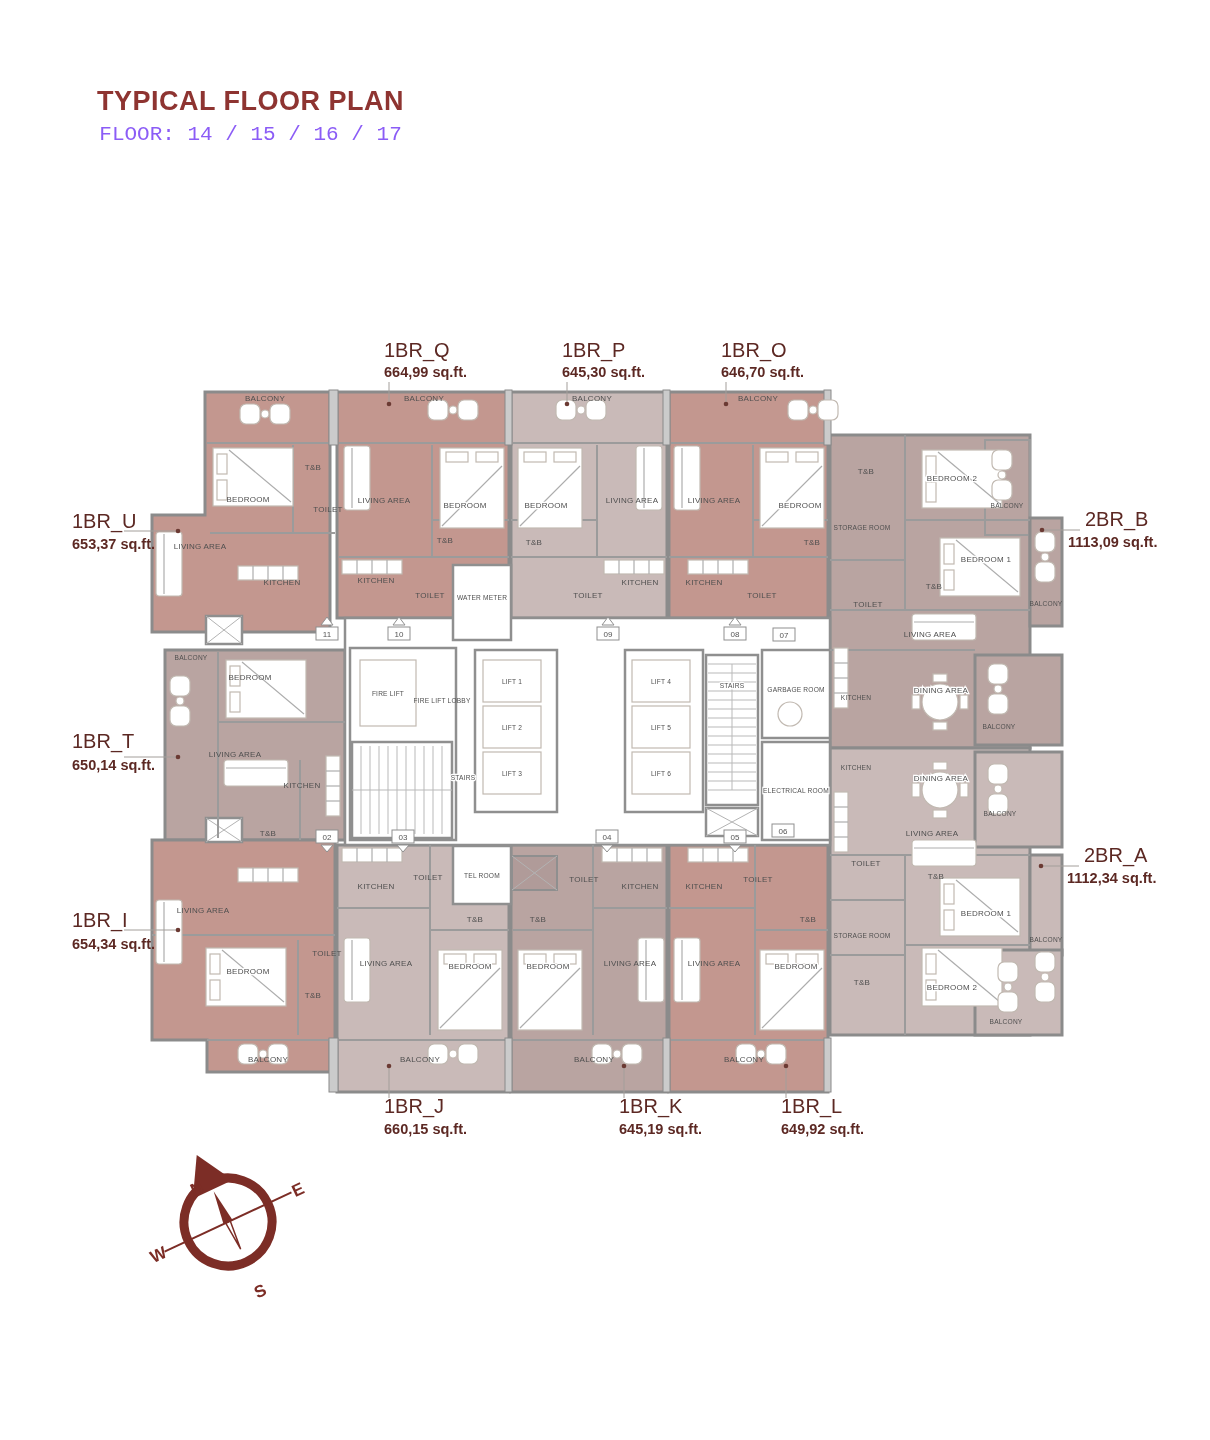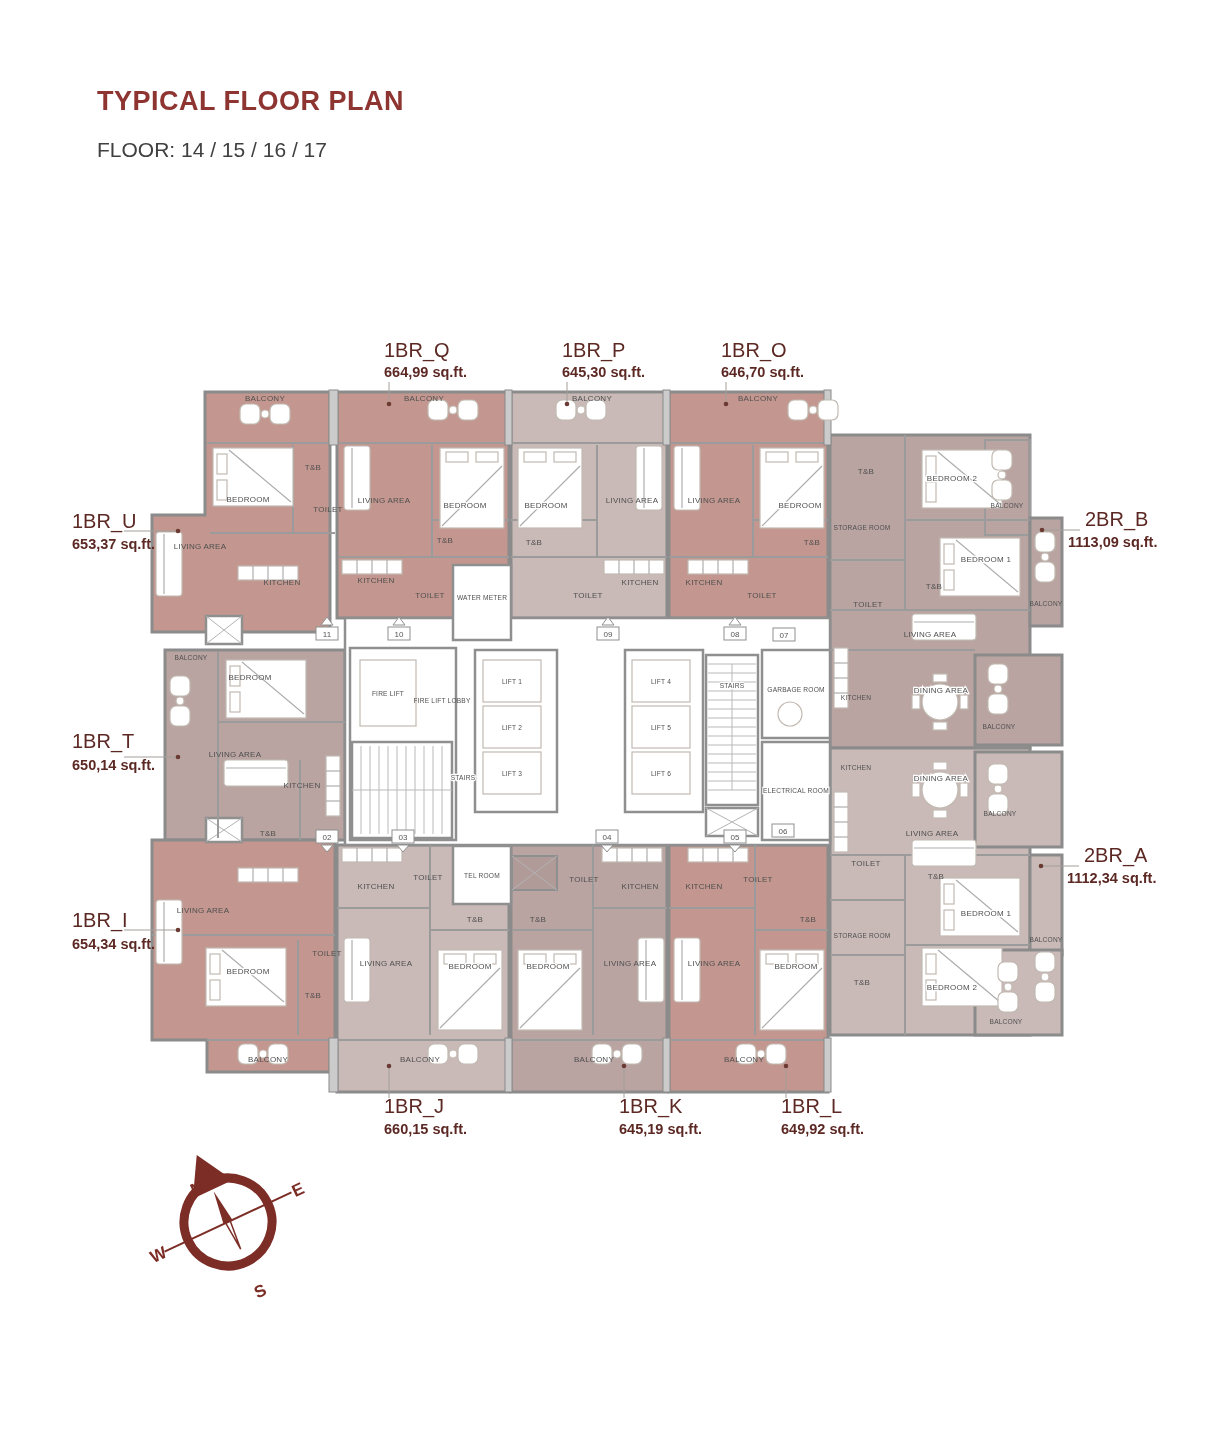--- a/index.html
+++ b/index.html
@@ -1,20 +1,20 @@
 <!DOCTYPE html>
 <html><head>
 <meta charset="utf-8">
 <style>
   html,body{margin:0;padding:0;background:#fff;}
   .page{position:relative;width:1210px;height:1440px;background:#ffffff;overflow:hidden;
-        font-family:"Liberation Sans",sans-serif;}
+        font-family:"Liberation Sans",sans-serif;text-align:center;}
   .hdr{position:absolute;left:97px;top:86px;}
   .hdr .t{font-size:27px;font-weight:bold;color:#8e3431;letter-spacing:.5px;}
-  .hdr .s{font-size:21px;color:#404040;margin-top:21px;}
+  .hdr .s{font-size:21px;color:#8b5cf6;margin-top:6px;font-family:Liberation Mono, monospace;}
   svg{position:absolute;left:0;top:0;}
   svg text{font-family:"Liberation Sans",sans-serif;}
   .rl{font-size:8px;fill:#4f4f4f;text-anchor:middle;letter-spacing:.25px;}
   .rls{font-size:6.6px;fill:#4f4f4f;text-anchor:middle;letter-spacing:.2px;}
   .halo{paint-order:stroke;stroke:#ffffff;stroke-width:2.5px;}
   .uname{font-size:20px;fill:#5c2823;}
   .uarea{font-size:14.5px;font-weight:bold;fill:#5c2823;}
   .door{font-size:8px;fill:#555;text-anchor:middle;}
   .cletter{font-size:17px;font-weight:bold;fill:#7c2d26;text-anchor:middle;}
   .unit{stroke:#8b8b8b;stroke-width:3;}

